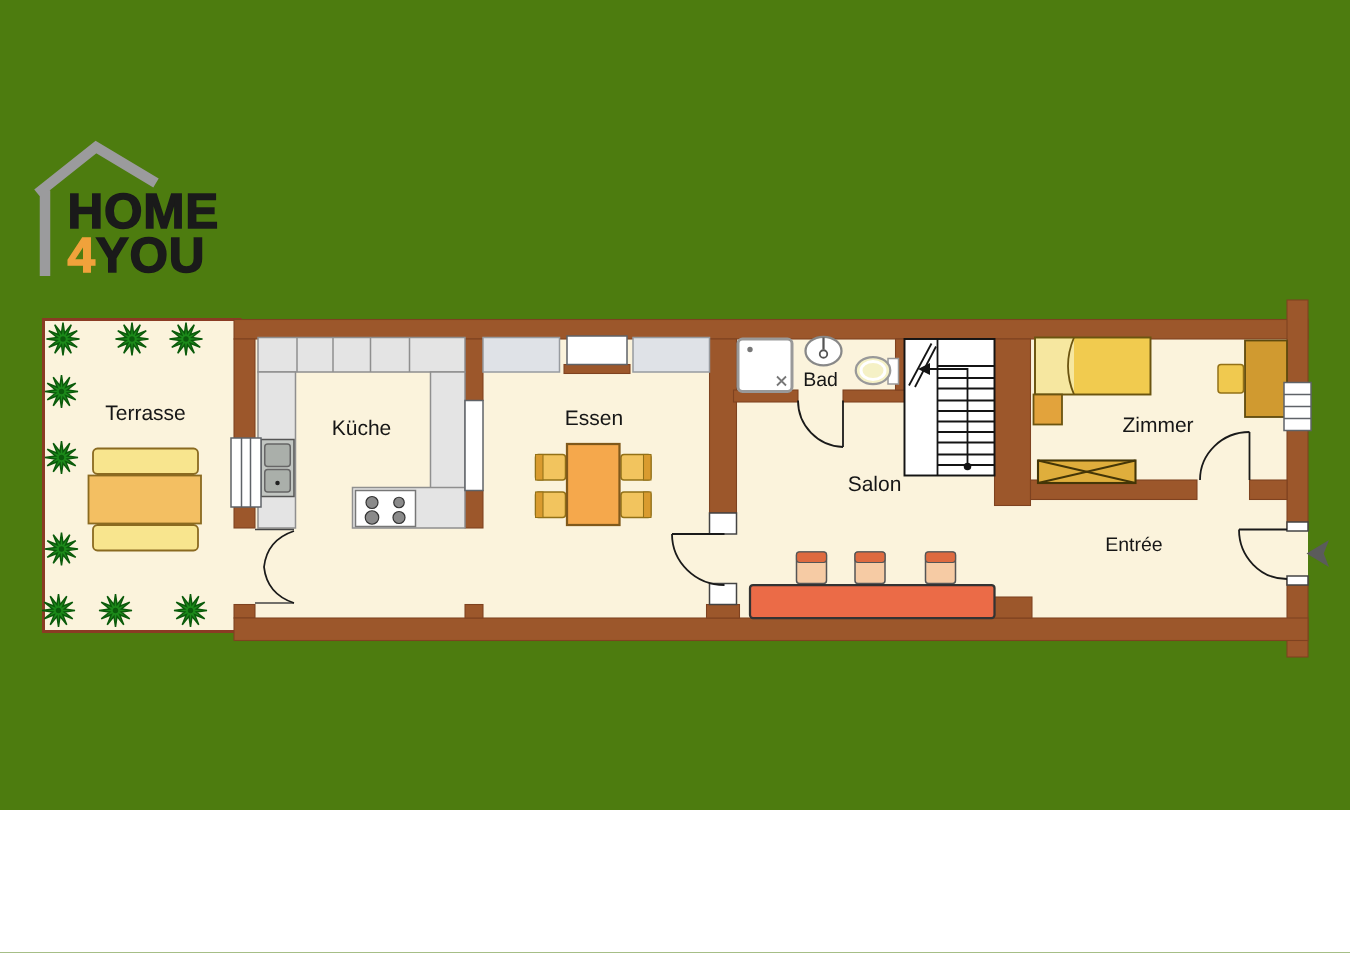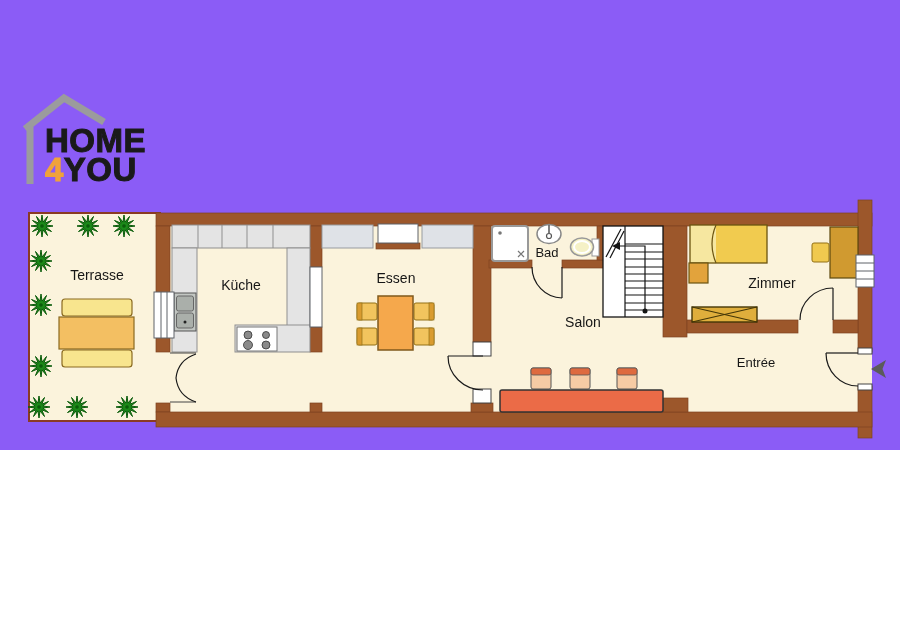--- a/index.html
+++ b/index.html
@@ -1,16 +1,16 @@
 <!DOCTYPE html>
 <html><head>
 <meta charset="utf-8">
 <style>
   html,body{margin:0;padding:0;background:#ffffff;}
-  .canvas{position:relative;width:900px;height:450px;background:#8b5cf6;overflow:hidden;
+  .canvas{position:relative;width:900px;height:540px;background:#4d7c0f;overflow:hidden;
           font-family:"Liberation Sans",sans-serif;}
   svg text{font-family:"Liberation Sans",sans-serif;}
   .wall{fill:#9C572B;stroke:#7E4220;stroke-width:.7;}
   .floor{fill:#FBF3DC;}
   .terrace{fill:#FBF3DC;stroke:#8A3B24;stroke-width:2;}
   .win{fill:#ffffff;stroke:#5f6368;stroke-width:1;}
   .winline{stroke:#5f6368;stroke-width:1;}
   .counter{fill:#E4E4E4;stroke:#8F8F8F;stroke-width:1;}
   .cline{stroke:#8F8F8F;stroke-width:1;}
   .sideboard{fill:#DFE2E7;stroke:#979BA0;stroke-width:1;}

